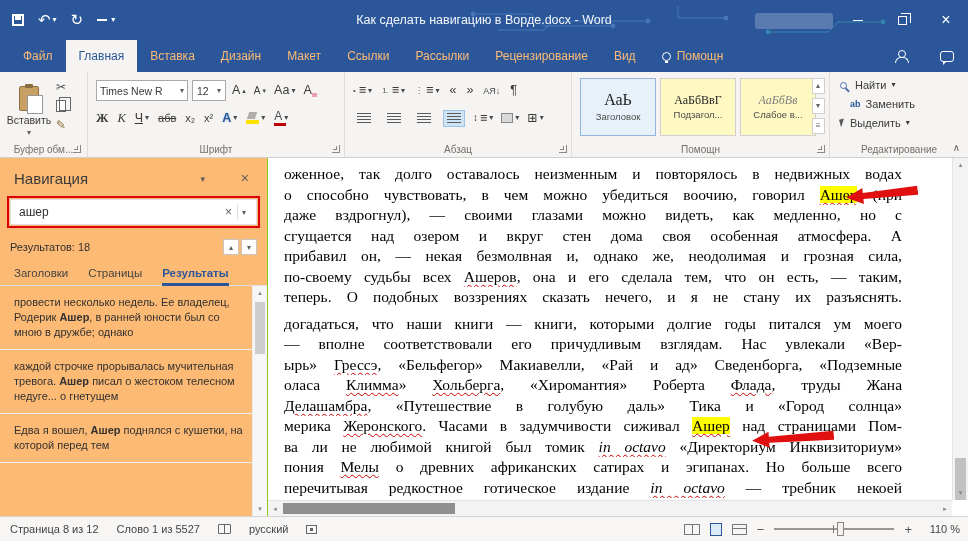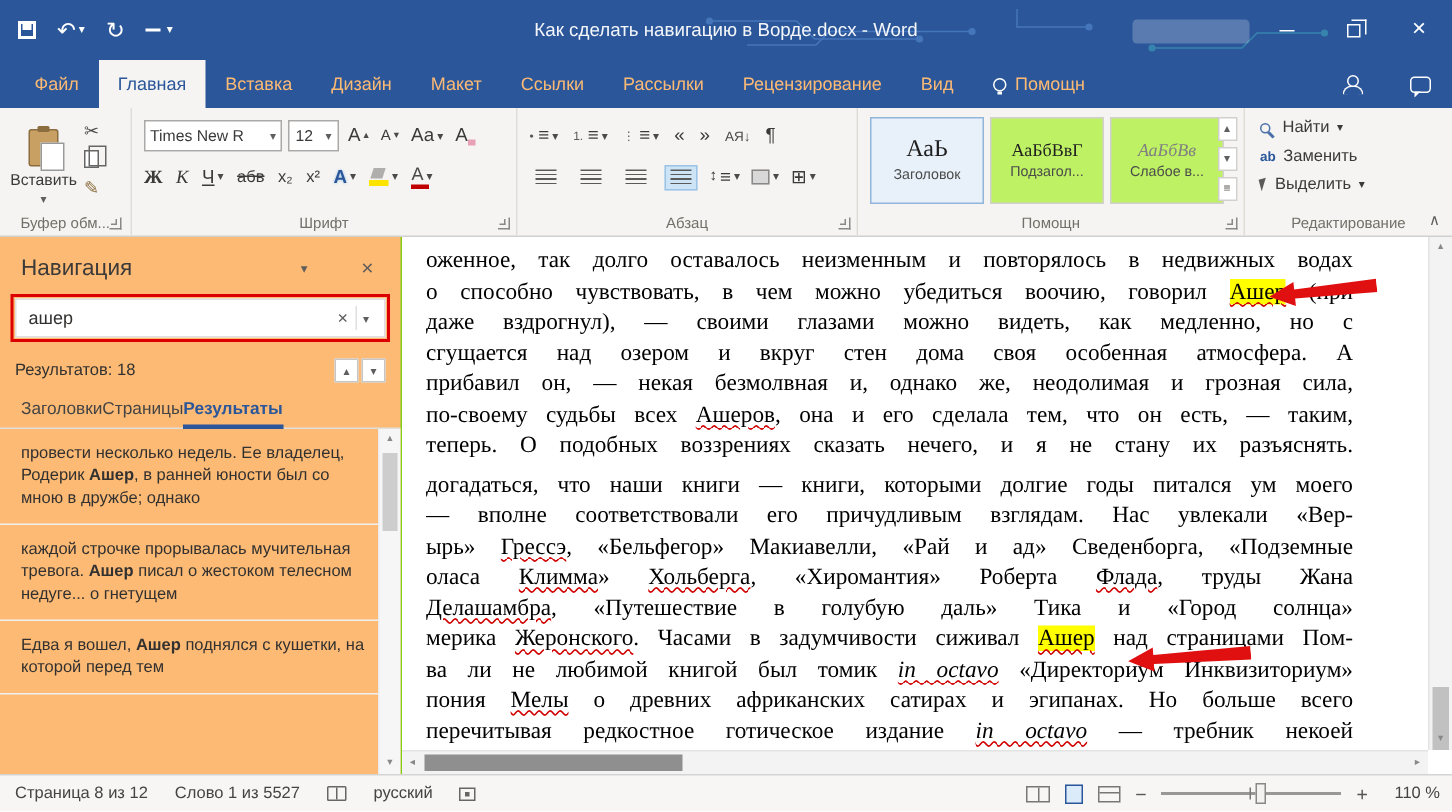--- a/index.html
+++ b/index.html
@@ -84,52 +84,52 @@
   
   .prow1{position:absolute;left:8px;top:8px;display:flex;align-items:center;gap:10px;height:21px;}
   .prow2{position:absolute;left:8px;top:36px;display:flex;align-items:center;gap:8px;height:20px;}
   .i-al{width:14px;height:11px;background:repeating-linear-gradient(to bottom,#5a5a5a 0 1px,transparent 1px 3px);display:inline-block;}
   .albtn{padding:2px 3px;border:1px solid transparent;display:inline-flex;}
   .albtn.active{background:#cde4f7;border-color:#9cc3e5;}
   .i-fill{width:12px;height:10px;border:1px solid #8a8886;background:#d8d8d8;display:inline-block;}
   .listpre{font-size:8px;margin-right:1px;color:#5a5a5a;}
 
   
-  .stybox{position:absolute;top:6px;height:58px;width:76px;background:#bef264;border:1px solid #d2d0ce;display:flex;flex-direction:column;align-items:center;justify-content:center;gap:3px;}
+  .stybox{position:absolute;top:6px;height:58px;width:76px;background:#fef9c3;border:1px solid #d2d0ce;display:flex;flex-direction:column;align-items:center;justify-content:center;gap:3px;}
   .stybox.sel{border-color:#92b5dc;background:#e8f1fa;}
   .sty-prev{font-family:"Liberation Serif",serif;font-size:16px;color:#1f1f1f;line-height:1;}
   .sty-prev.small{font-size:12px;}
   .sty-prev.subtle{font-size:12px;font-style:italic;color:#808080;}
   .sty-name{font-size:9.5px;color:#4a4a4a;}
   .sty-arrows{position:absolute;right:4px;top:6px;width:14px;display:flex;flex-direction:column;gap:4px;align-items:center;}
   .sty-arrows span{font-size:8px;color:#605e5c;border:1px solid #d2d0ce;background:#fff;width:13px;text-align:center;line-height:14px;}
 
   
   .editrows{position:absolute;left:10px;top:7px;display:flex;flex-direction:column;gap:7px;}
   .erow{display:flex;align-items:center;gap:5px;font-size:11px;color:#3b3a39;}
   .i-mag{width:7px;height:7px;border:1.5px solid #4a6ea9;border-radius:50%;position:relative;display:inline-block;margin-right:3px;}
   .i-mag::after{content:'';position:absolute;right:-4px;bottom:-3px;width:5px;height:1.5px;background:#4a6ea9;transform:rotate(45deg);}
-  .i-rep{font-size:9px;color:#2b579a;font-weight:bold;}
+  .i-rep{font-size:9px;color:#2b579a;font-weight:bold;margin-left:10px;}
   .i-sel{width:0;height:0;border-left:5px solid #5a5a5a;border-bottom:8px solid transparent;display:inline-block;transform:rotate(-15deg);}
 
   
   .navpane{position:absolute;left:0;top:158px;width:268px;bottom:25px;background:#fdba74;border-right:1px solid #84cc16;}
   .nav-head{position:absolute;left:14px;top:12px;font-size:15px;color:#3b3a39;}
   .nav-head-dd{position:absolute;right:62px;top:16px;font-size:9px;color:#605e5c;}
   .nav-close{position:absolute;right:18px;top:12px;font-size:14px;color:#605e5c;}
   .red-outline{position:absolute;left:7px;right:7px;top:38px;border:2px solid #dd0000;padding:1px;}
   .searchbox{height:26px;background:#fff;border:1px solid #e1dfdd;display:flex;align-items:center;padding:0 6px;}
   .searchbox input{border:none;outline:none;flex:1;font-size:12px;color:#323130;font-family:inherit;background:transparent;}
   .sx{color:#605e5c;font-size:12px;padding:0 5px;}
   .ssep{width:1px;height:16px;background:#e1dfdd;}
   .sdd{color:#605e5c;font-size:8px;padding:0 4px;}
   .count-row{position:absolute;left:10px;right:10px;top:80px;height:18px;display:flex;align-items:center;font-size:11px;color:#323130;}
   .count-btns{margin-left:auto;display:flex;gap:2px;}
   .count-btns span{width:16px;height:16px;border:1px solid #c8c6c4;background:#fff;font-size:8px;color:#605e5c;display:inline-flex;align-items:center;justify-content:center;}
-  .nav-tabs{position:absolute;left:0;right:0;top:104px;height:24px;border-bottom:1px solid #e1dfdd;display:flex;padding-left:14px;font-size:11.5px;color:#444;}
+  .nav-tabs{position:absolute;left:0;right:0;top:104px;height:24px;border-bottom:1px solid #e1dfdd;display:flex;gap:20px;padding-left:14px;font-size:11.5px;color:#444;}
   .ntab{line-height:22px;height:24px;}
   .ntab.active{color:#2b579a;font-weight:bold;border-bottom:3px solid #2b579a;}
   .nav-results{position:absolute;left:0;right:15px;top:128px;bottom:0;overflow:hidden;}
   .nav-result{padding:9px 8px 9px 14px;border-bottom:1px solid #f0f0f0;font-size:11px;line-height:15px;color:#323130;}
   .nav-result b{font-weight:bold;}
   .nscroll{position:absolute;right:0;top:128px;bottom:0;width:15px;background:#f6f6f6;border-left:1px solid #ebebeb;}
   .nscroll .arr{position:absolute;left:0;right:0;text-align:center;font-size:7px;color:#8a8886;line-height:14px;}
   .nscroll .thumb{position:absolute;left:2px;right:2px;top:16px;height:52px;background:#cdcdcd;}
 
   

